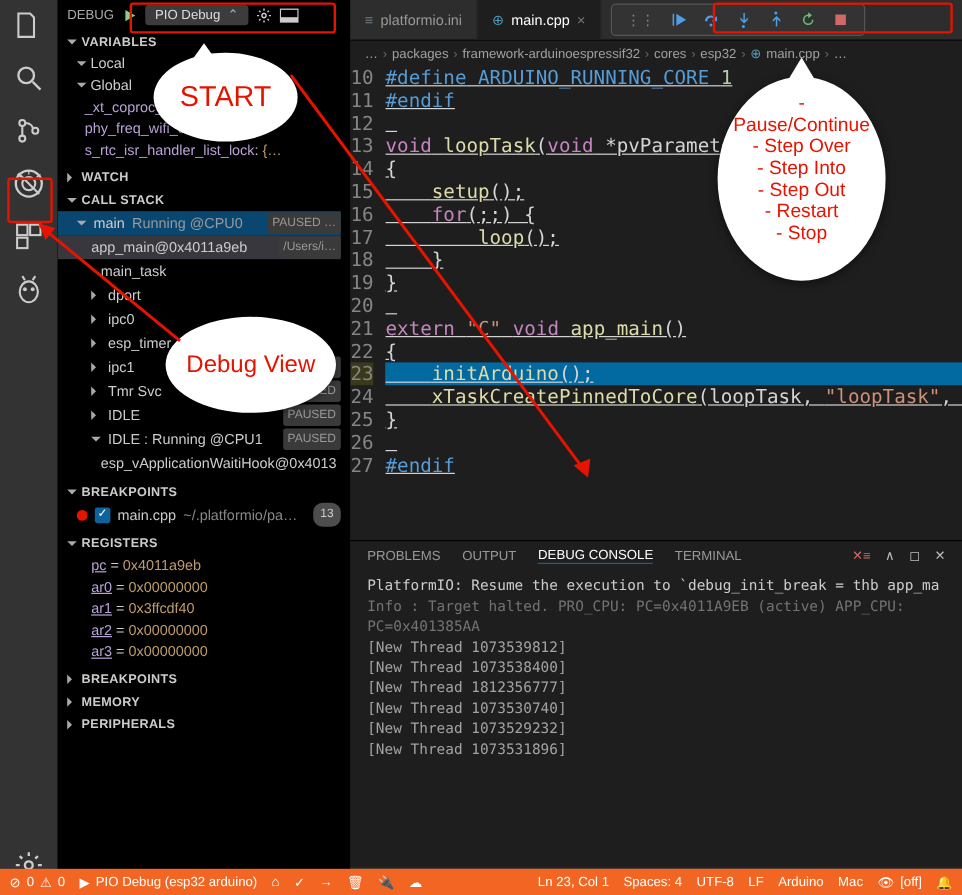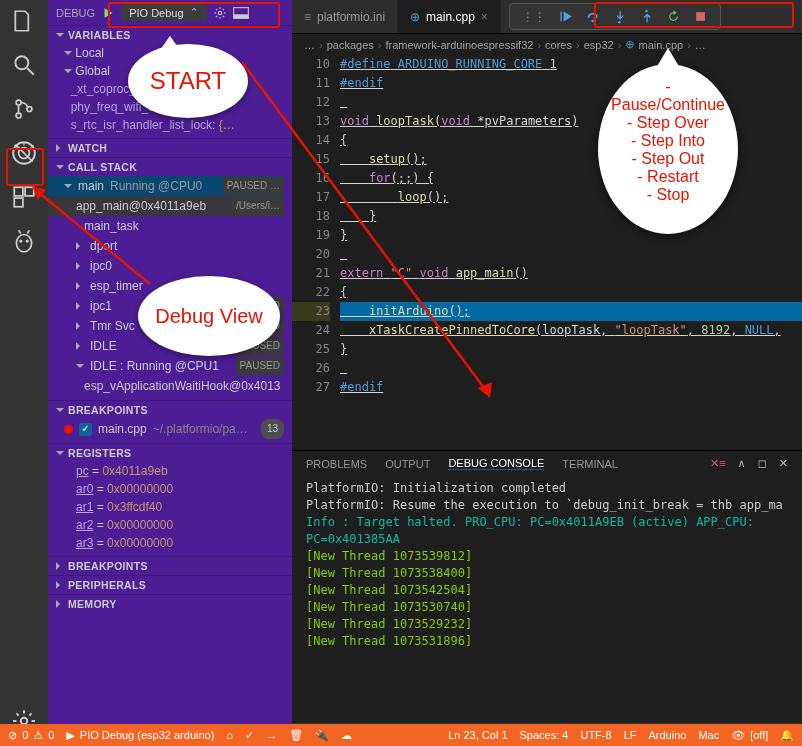--- a/index.html
+++ b/index.html
@@ -2,21 +2,21 @@
 <html><head>
 <meta charset="utf-8">
 <style>
   * { box-sizing: border-box; margin: 0; padding: 0; }
   body { font-family: -apple-system, "Segoe UI", sans-serif; font-size: 12px; background:#1e1e1e; color:#ccc; width:802px; height:746px; overflow:hidden; position:relative; }
   .root { display:flex; height:100%; }
   .activity { width:48px; background:#333; display:flex; flex-direction:column; align-items:center; padding-top:8px; gap:18px; }
   .activity .aicon { width:26px; height:26px; fill:#888; cursor:pointer; }
   .activity .aicon.active { fill:#fff; }
   .activity .bottom { margin-top:auto; margin-bottom:12px; }
-  .side { width:244px; background:#4c1d95; display:flex; flex-direction:column; overflow:hidden; font-size:12px; }
+  .side { width:244px; background:#000000; display:flex; flex-direction:column; overflow:hidden; font-size:12px; }
   .side .dbgbar { display:flex; align-items:center; gap:6px; padding:4px 8px; color:#aaa; font-size:11px; }
   .side .dbgbar .cfg { background:#3c3c3c; padding:2px 8px; border-radius:3px; color:#ddd; display:flex; align-items:center; gap:6px; }
   .side .sec { border-top:1px solid #00000030; }
   .side .sec .hdr { color:#ccc; font-size:10.5px; font-weight:700; padding:3px 8px; display:flex; align-items:center; gap:4px; letter-spacing:.3px; }
   .side .sec .body { padding:0 8px 4px 16px; }
   .varline { white-space:nowrap; overflow:hidden; text-overflow:ellipsis; line-height:18px; }
   .vname { color:#b8a2d8; }
   .vval { color:#c09a6b; }
   .vnum { color:#a9c777; }
   .thread { display:flex; align-items:center; gap:6px; padding:1px 0 1px 12px; line-height:18px; white-space:nowrap; }
@@ -30,37 +30,37 @@
   .chk { width:13px; height:13px; background:#0e639c; border-radius:2px; color:#fff; font-size:10px; display:inline-flex; align-items:center; justify-content:center; }
   .main { flex:1; display:flex; flex-direction:column; min-width:0; }
   .tabs { display:flex; background:#2d2d2d; height:34px; align-items:stretch; border-bottom:1px solid #000; }
   .tab { display:flex; align-items:center; gap:6px; padding:0 12px; color:#999; font-size:12px; border-right:1px solid #252526; cursor:pointer; }
   .tab.active { background:#1e1e1e; color:#fff; }
   .tab .close { color:#777; }
   .dbgtoolbar { margin-left:auto; display:flex; align-items:center; gap:12px; padding:0 12px; background:#333; border:1px solid #555; border-radius:4px; margin:3px 8px; }
   .dbgtoolbar svg { width:15px; height:15px; }
   .crumbs { display:flex; align-items:center; gap:4px; padding:4px 12px; background:#1e1e1e; color:#a0a0a0; font-size:11px; white-space:nowrap; overflow:hidden; }
   .crumbs .sep { color:#666; }
-  .editor { flex:1; display:flex; overflow:hidden; font-family: Menlo, Consolas, monospace; font-size:12px; line-height:19px; background:#1e1e1e; }
+  .editor { flex:1; display:flex; overflow:hidden; font-family: Menlo, Consolas, monospace; font-size:16px; line-height:19px; background:#1e1e1e; }
   .gutter { width:48px; text-align:right; color:#858585; padding-right:10px; user-select:none; }
   .code { flex:1; white-space:pre; color:#d4d4d4; position:relative;text-decoration:underline; }
   .kw { color:#c586c0; }
   .fn { color:#dcdcaa; }
   .str { color:#ce9178; }
   .num { color:#b5cea8; }
   .mac { color:#569cd6; }
   .hlline { background:#0369a1; display:block; }
   .panel { height:296px; border-top:1px solid #000; display:flex; flex-direction:column; background:#1e1e1e; }
   .panel .ptabs { display:flex; gap:18px; padding:6px 14px; font-size:11px; color:#999; align-items:center; }
   .panel .ptabs .pt.active { color:#fff; border-bottom:1px solid #0e639c; }
   .panel .ptabs .pact { margin-left:auto; display:flex; gap:12px; color:#bbb; }
   .console { flex:1; overflow:auto; padding:4px 14px; font-family:Menlo,Consolas,monospace; font-size:12px; line-height:17px; }
   .c-init { color:#ccc; }
-  .c-info { color:#14b8a6; }
-  .c-thread { color:#84cc16; }
+  .c-info { color:#737373; }
+  .c-thread { color:#a3a3a3; }
   .prompt { border-top:1px solid #333; padding:4px 14px; color:#888; }
   .status { position:absolute; left:0; right:0; bottom:0; height:22px; background:#f26522; color:#fff; display:flex; align-items:center; gap:12px; padding:0 8px; font-size:11px; }
   .status .grp { display:flex; align-items:center; gap:5px; }
   .status .spacer { flex:1; }
   
   .ann-box { position:absolute; border:2.5px solid #e51400; border-radius:3px; pointer-events:none; }
   .ann-bubble { position:absolute; background:#fff; color:#e51400; border-radius:50%; display:flex; align-items:center; justify-content:center; font-size:24px; font-weight:400; box-shadow:0 2px 6px rgba(0,0,0,.4); }
   .ann-arrow { position:absolute; pointer-events:none; }
   .dbg-tip { position:absolute; background:#fff; color:#e51400; font-size:16px; padding:14px 10px; border-radius:50%/50%; width:140px; height:170px; display:flex; flex-direction:column; align-items:center; justify-content:flex-start; line-height:18px; text-align:center; box-shadow:0 2px 8px rgba(0,0,0,.5); }
   .tri { position:absolute; width:0; height:0; }
@@ -248,27 +248,27 @@
 
     <div class="sec">
         <div class="hdr">
           <span class="caret-r"></span>
           <span>BREAKPOINTS</span>
         </div>
       </div>
     <div class="sec">
         <div class="hdr">
           <span class="caret-r"></span>
+          <span>MEMORY</span>
+        </div>
+      </div>
+    <div class="sec">
+        <div class="hdr">
+          <span class="caret-r"></span>
           <span>PERIPHERALS</span>
-        </div>
-      </div>
-    <div class="sec">
-        <div class="hdr">
-          <span class="caret-r"></span>
-          <span>MEMORY</span>
         </div>
       </div>
   </div>
 
   <div class="main">
     <div class="tabs">
       <div class="tab">
           <span class="icon-ini">≡</span>
           <span>platformio.ini</span>
         </div>
@@ -349,26 +349,25 @@
         <span class="pt active">DEBUG CONSOLE</span>
         <span class="pt">TERMINAL</span>
         <div class="pact">
           <span style="color:#d16969">✕≡</span>
           <span>∧</span>
           <span>◻</span>
           <span>✕</span>
         </div>
       </div>
       <div class="console" id="console">
-          <div class="c-init">PlatformIO: Initialization completed</div>
           <div class="c-init">PlatformIO: Resume the execution to `debug_init_break = thb app_ma</div>
           <div class="c-info">Info : Target halted. PRO_CPU: PC=0x4011A9EB (active)    APP_CPU: PC=0x401385AA</div>
           <div class="c-thread">[New Thread 1073539812]</div>
           <div class="c-thread">[New Thread 1073538400]</div>
-          <div class="c-thread">[New Thread 1073542504]</div>
+          <div class="c-thread">[New Thread 1812356777]</div>
           <div class="c-thread">[New Thread 1073530740]</div>
           <div class="c-thread">[New Thread 1073529232]</div>
           <div class="c-thread">[New Thread 1073531896]</div>
         </div>
       <div class="prompt">›</div>
     </div>
   </div>
 </div>
 
 <div class="status">
@@ -393,21 +392,21 @@
 
 <div class="ann-box" style="left:108px; top:2px; width:172px; height:26px;"></div>
 <div class="ann-box" style="left:6px; top:148px; width:38px; height:38px;"></div>
 <div class="ann-box" style="left:594px; top:2px; width:200px; height:26px;"></div>
 
 <div class="ann-bubble" style="left:128px; top:44px; width:120px; height:74px; border-radius:50%/50%;">
   <span>START</span>
 </div>
 <div class="tri" style="left:160px; top:36px; border-left:10px solid transparent; border-right:10px solid transparent; border-bottom:14px solid #fff;"></div>
 
-<div class="ann-bubble" style="left:138px; top:276px; width:142px; height:80px; border-radius:50%/50%; font-size:20px;">
+<div class="ann-bubble" style="left:138px; top:264px; width:142px; height:80px; border-radius:50%/50%; font-size:20px;">
   <span>Debug View</span>
 </div>
 <svg class="ann-arrow" style="left:30px; top:184px;" width="130" height="110">
     <line x1="120" y1="100" x2="8" y2="8" stroke="#e51400" stroke-width="2.5"></line>
     <polygon points="2,2 16,6 8,16" fill="#e51400"></polygon>
   </svg>
 
 <div class="dbg-tip" style="left:598px; top:64px;" id="tips">
     <div>- Pause/Continue</div>
     <div>- Step Over</div>

